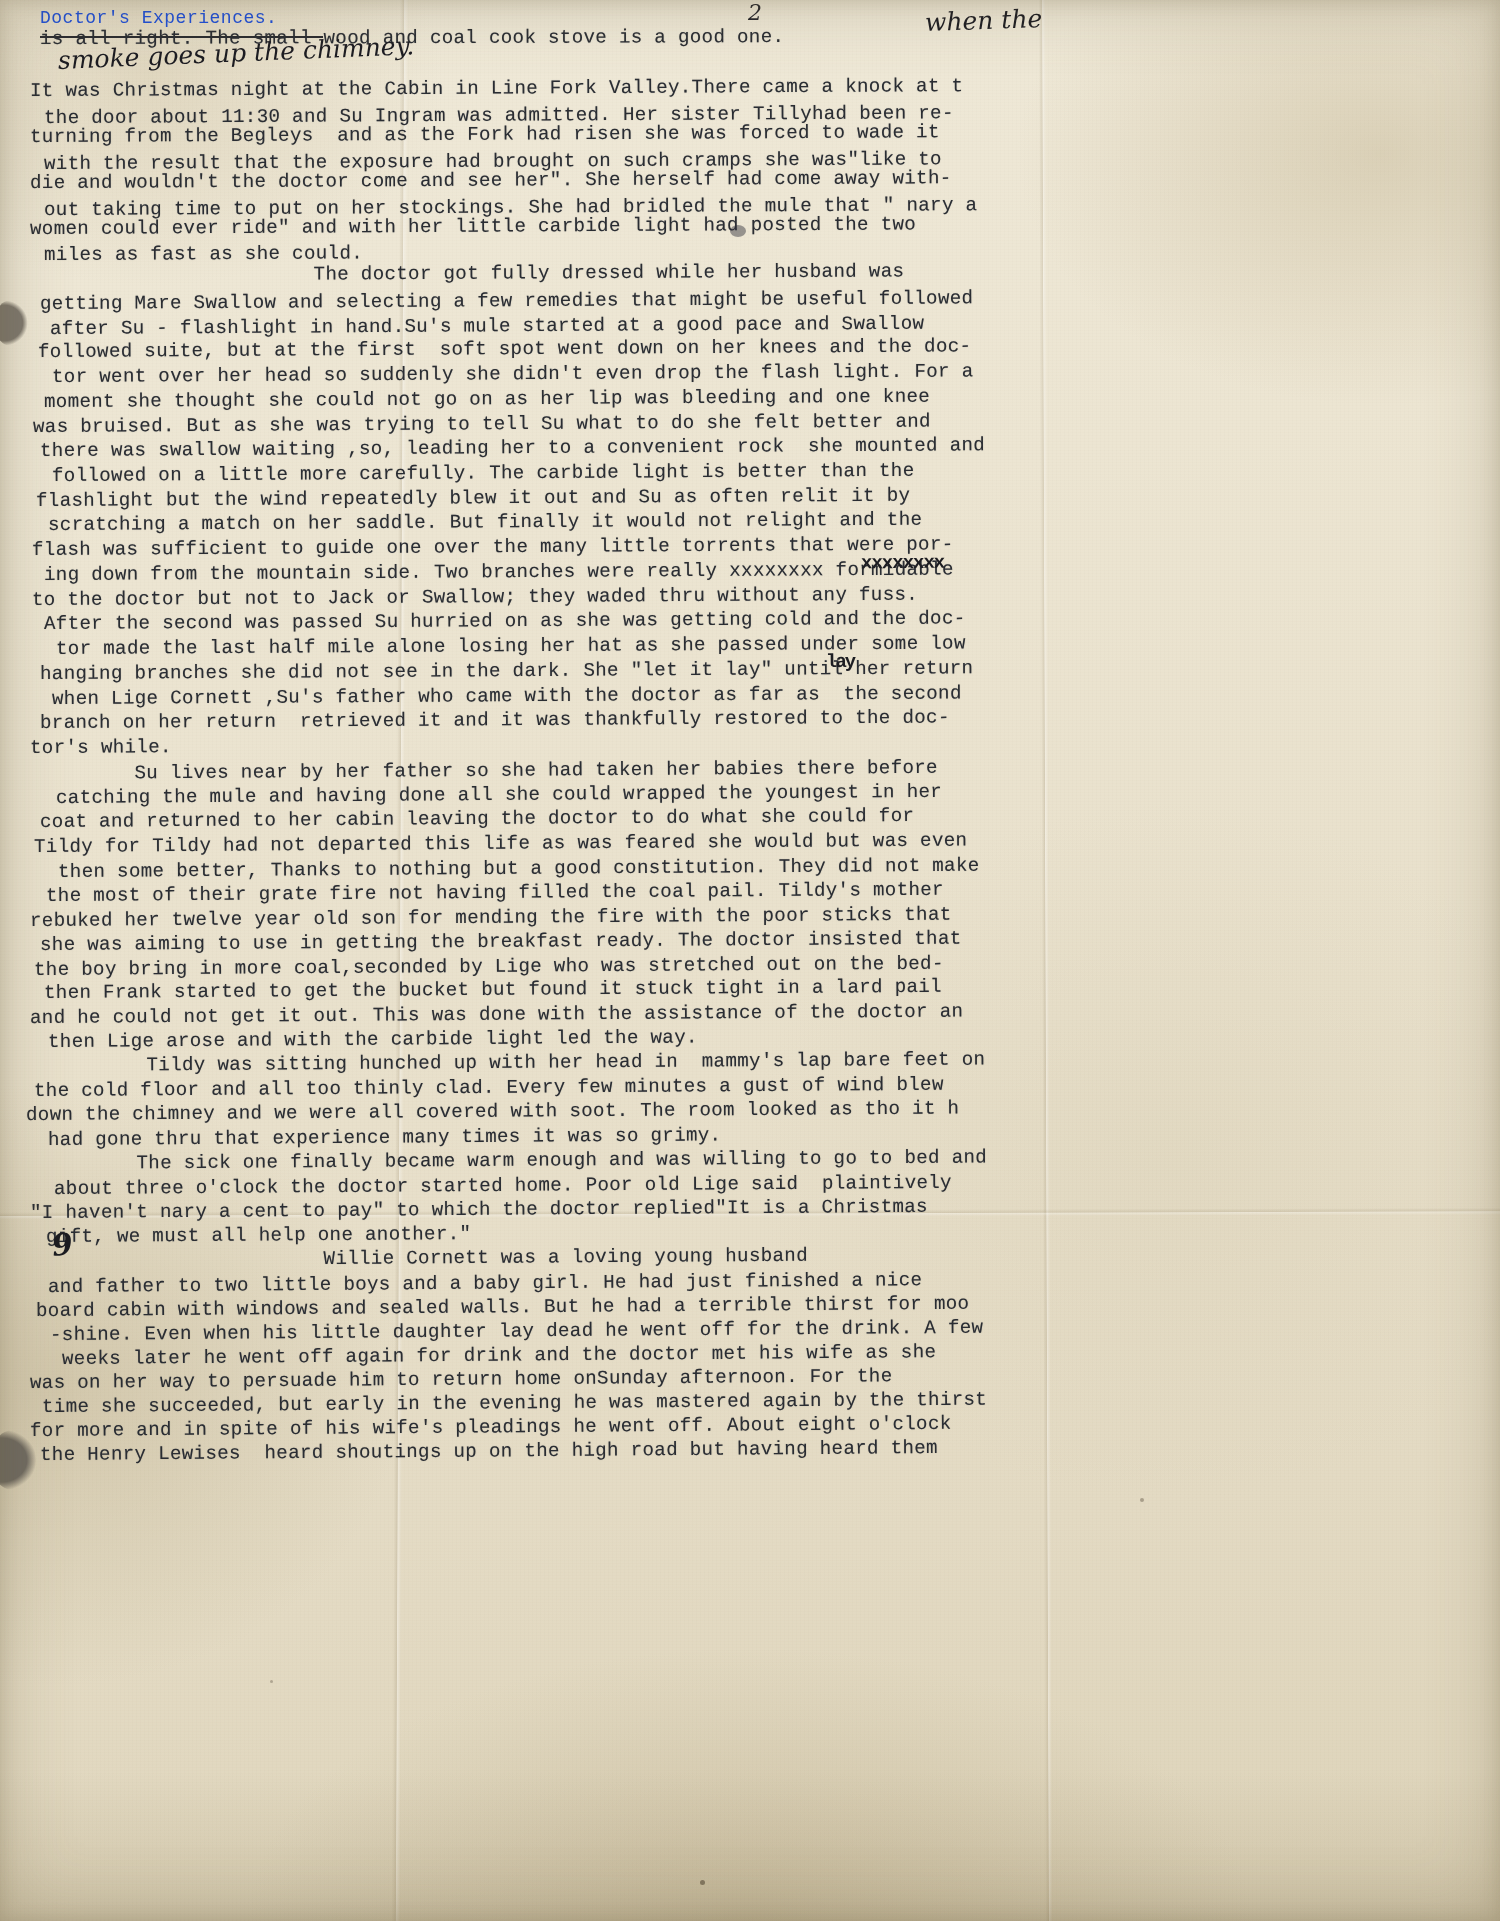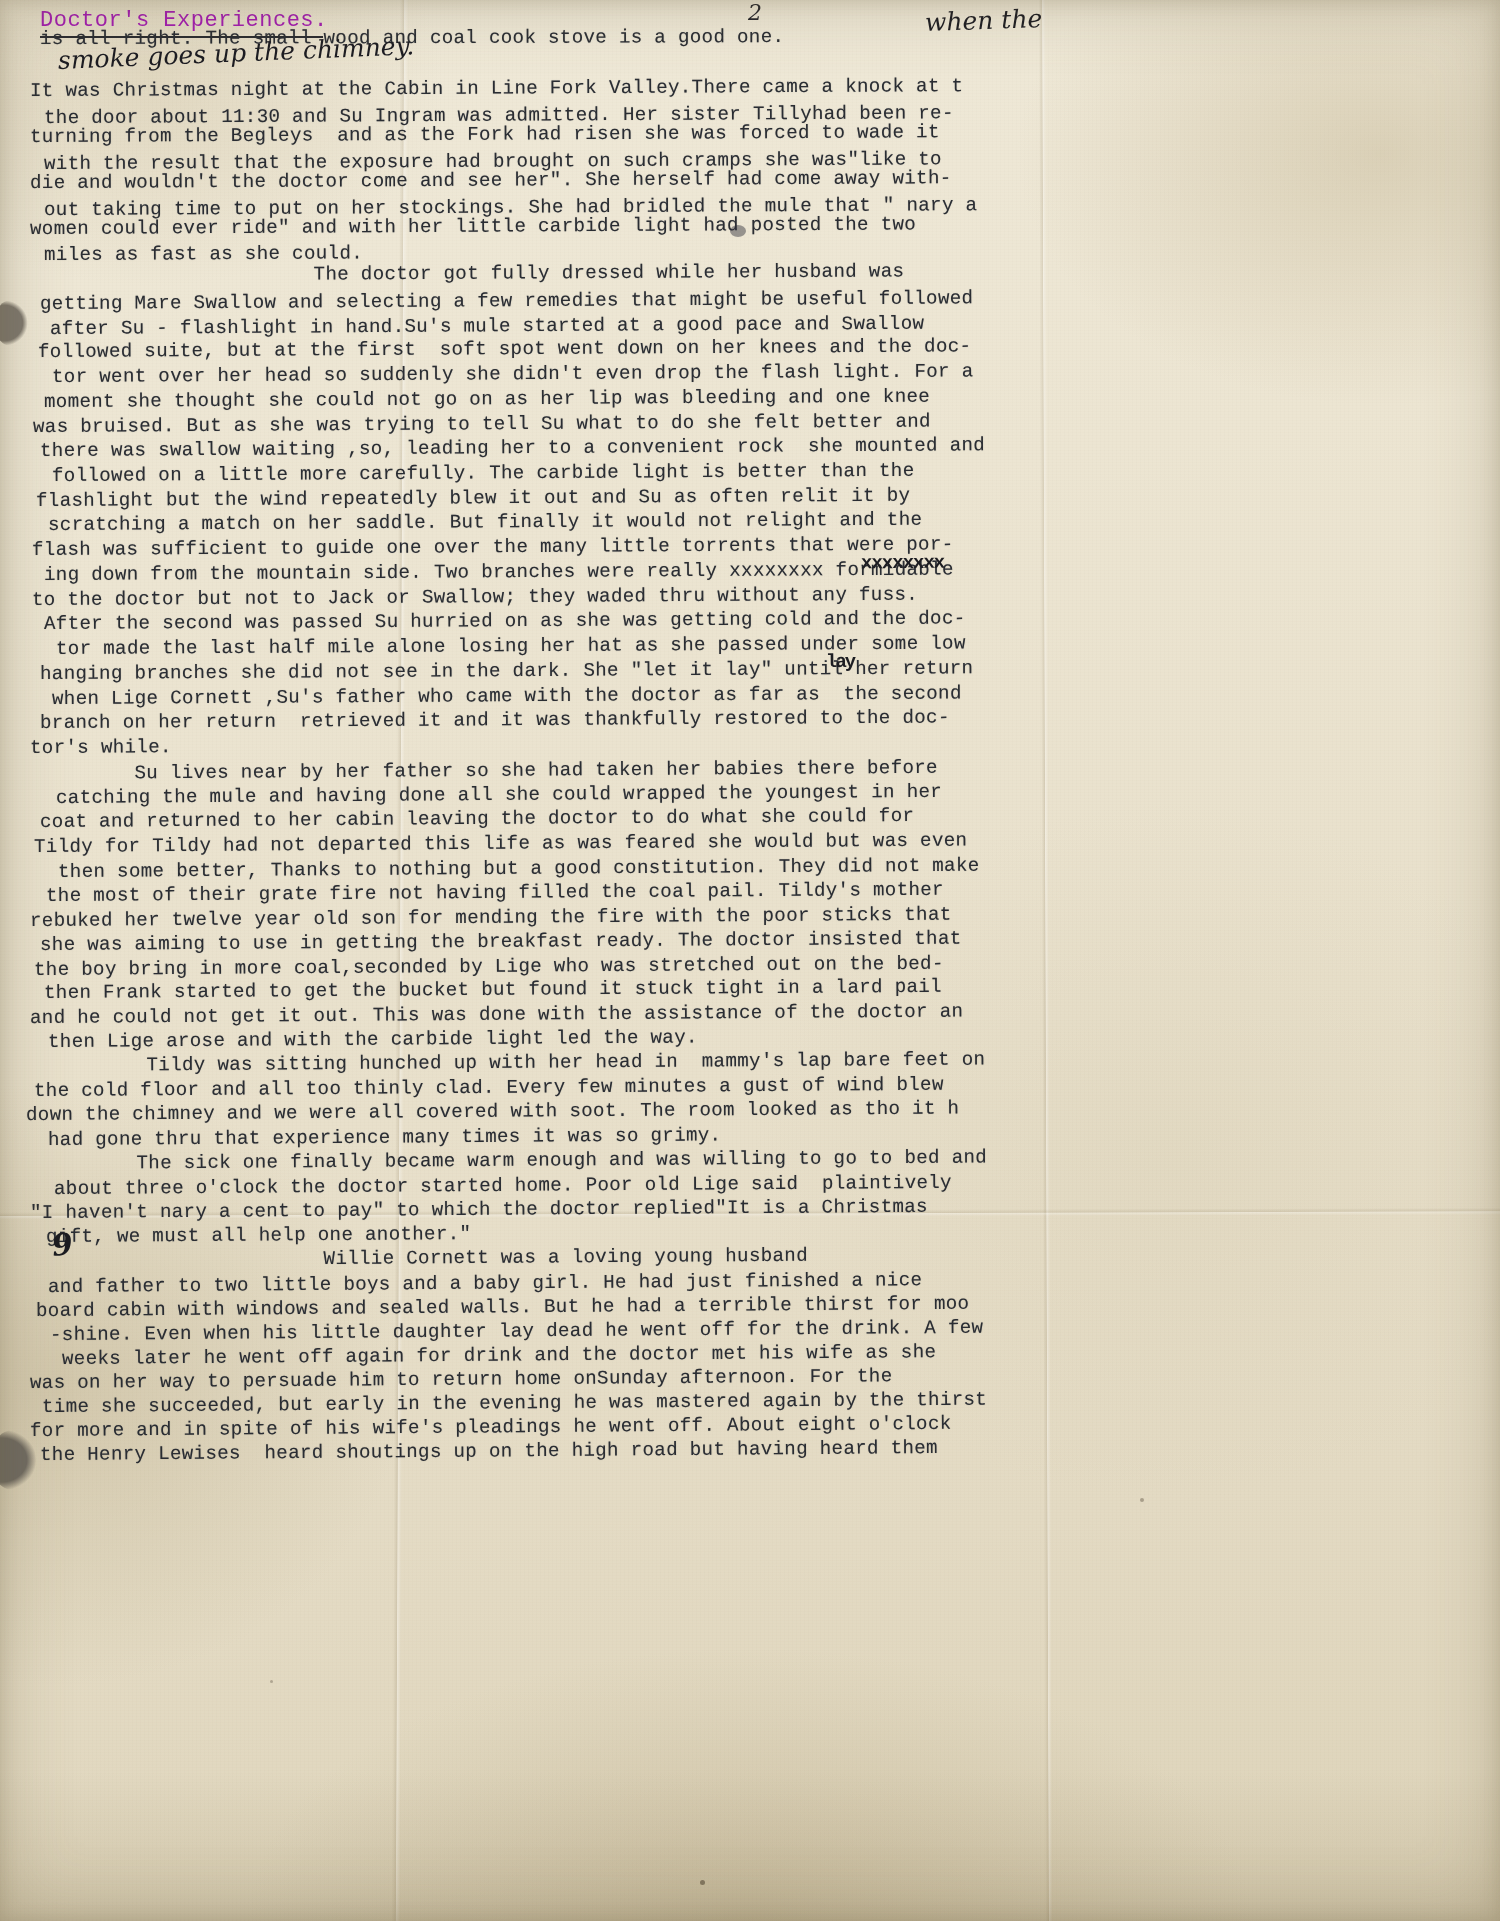--- a/index.html
+++ b/index.html
@@ -130,21 +130,21 @@
   <div class="paper-bg"></div>
   <div class="grain"></div>
 
   <div class="crease crease-v1"></div>
   <div class="crease crease-v2"></div>
   <div class="crease crease-h1"></div>
 
   <div class="tear tear-left-top"></div>
   <div class="tear tear-left-mid"></div>
 
-  <div class="hand" style="left:40px; top:8px; font-size:22px; font-style:normal; font-family:'Liberation Mono', monospace; letter-spacing:0.5px; color:#a21caf;">Doctor's Experiences.</div>
+  <div class="hand" style="left:40px; top:8px; font-size:18px; font-style:normal; font-family:'Liberation Mono', monospace; letter-spacing:0.5px; color:#1d4ed8;">Doctor's Experiences.</div>
   <div class="title-underline" style="left:40px; top:36px; width:283px;"></div>
 
   <div class="hand" style="left:748px; top:0px; font-size:22px; color:#24242a;">2</div>
 
   <div class="typed">
     <div class="tline" style="left:40px; top:30px; transform:rotate(-0.15deg);">is all right. The small wood and coal cook stove is a good one.</div>
     <div class="tline" style="left:30px; top:82px; transform:rotate(-0.3deg);">It was Christmas night at the Cabin in Line Fork Valley.There came a knock at t</div>
     <div class="tline" style="left:44px; top:109px; transform:rotate(-0.3deg);">the door about 11:30 and Su Ingram was admitted. Her sister Tillyhad been re-</div>
     <div class="tline" style="left:30px; top:128px; transform:rotate(-0.3deg);">turning from the Begleys  and as the Fork had risen she was forced to wade it</div>
     <div class="tline" style="left:44px; top:155px; transform:rotate(-0.3deg);">with the result that the exposure had brought on such cramps she was"like to</div>

